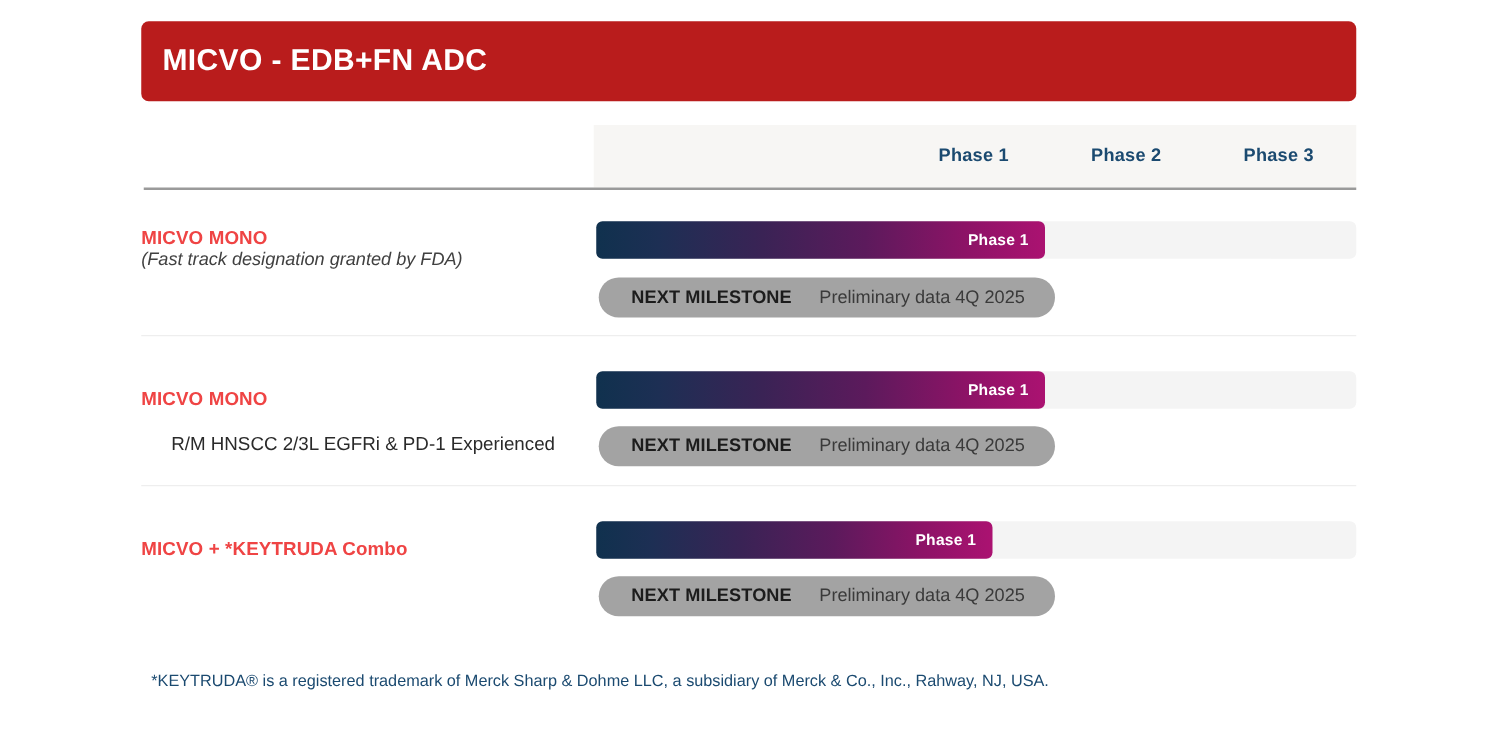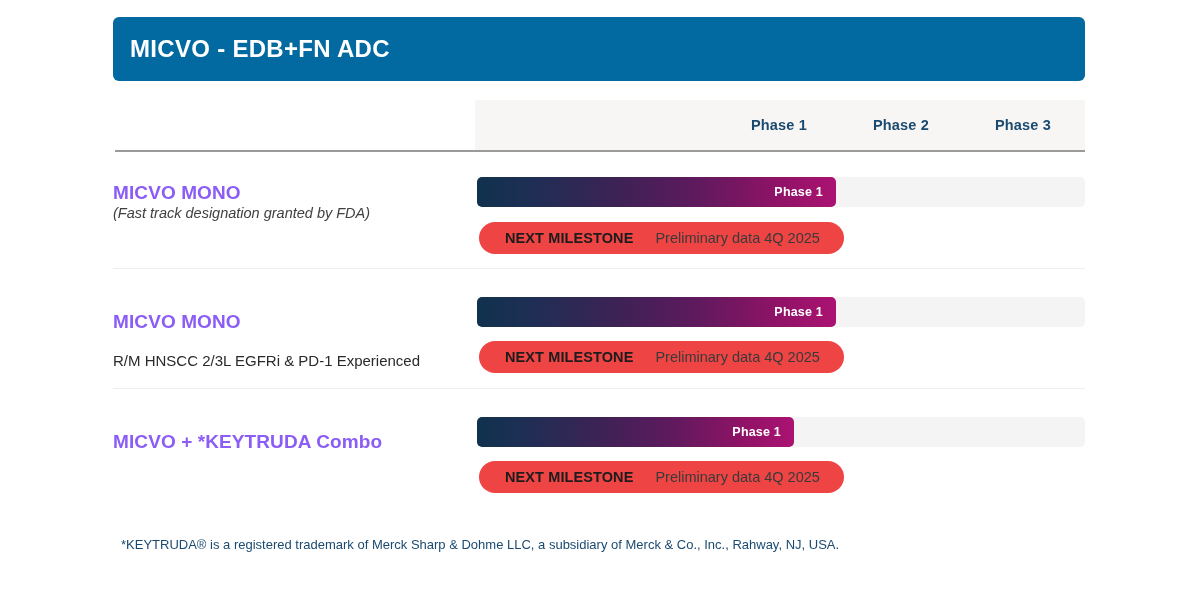--- a/index.html
+++ b/index.html
@@ -20,21 +20,21 @@
     height: 592px;
   }
 
   
   .banner {
     position: absolute;
     left: 113px;
     top: 17px;
     width: 972px;
     height: 64px;
-    background: #0369a1;
+    background: #b91c1c;
     border-radius: 6px;
     display: flex;
     align-items: center;
   }
   .banner-title {
     color: #ffffff;
     font-size: 24px;
     font-weight: bold;
     letter-spacing: 0.3px;
     padding-left: 17px;
@@ -89,23 +89,23 @@
     height: 1px;
     background: #eeeeee;
   }
 
   .label-block {
     position: absolute;
     left: 0;
     width: 355px;
   }
   .prog-name {
-    font-size: 19px;
-    font-weight: bold;
-    color: #8b5cf6;
+    font-size: 15px;
+    font-weight: bold;
+    color: #ef4444;
     letter-spacing: 0.1px;
     white-space: nowrap;
   }
   .prog-note {
     font-size: 14.5px;
     font-style: italic;
     color: #404040;
     white-space: nowrap;
     margin-top: 1px;
   }
@@ -139,21 +139,21 @@
     font-weight: bold;
     padding-right: 13px;
     letter-spacing: 0.2px;
     white-space: nowrap;
   }
 
   
   .milestone {
     position: absolute;
     height: 32px;
-    background: #ef4444;
+    background: #a3a3a3;
     border-radius: 16px;
     display: flex;
     align-items: center;
     padding: 0 26px;
     box-sizing: border-box;
     white-space: nowrap;
   }
   .ms-label {
     font-size: 14.5px;
     font-weight: bold;
@@ -206,21 +206,21 @@
     <div class="milestone" style="left:366px; top:52px; width:365px;">
       <span class="ms-label">NEXT MILESTONE</span>
       <span class="ms-text">Preliminary data 4Q 2025</span>
     </div>
     <div class="row-divider" style="top:98px;"></div>
   </div>
 
   <div class="row" id="row-1" style="top:300px;">
     <div class="label-block" style="top:11px;">
       <div class="prog-name">MICVO MONO</div>
-      <div class="prog-indication" style="margin-top:19px;">R/M HNSCC 2/3L EGFRi &amp; PD-1 Experienced</div>
+      <div class="prog-indication" style="margin-top:19px;text-align:center;">R/M HNSCC 2/3L EGFRi &amp; PD-1 Experienced</div>
     </div>
     <div class="bar-track" style="left:364px; top:-3px; width:608px;">
       <div class="bar-fill" style="width:359px;">
         <span class="bar-label">Phase 1</span>
       </div>
     </div>
     <div class="milestone" style="left:366px; top:41px; width:365px;">
       <span class="ms-label">NEXT MILESTONE</span>
       <span class="ms-text">Preliminary data 4Q 2025</span>
     </div>

